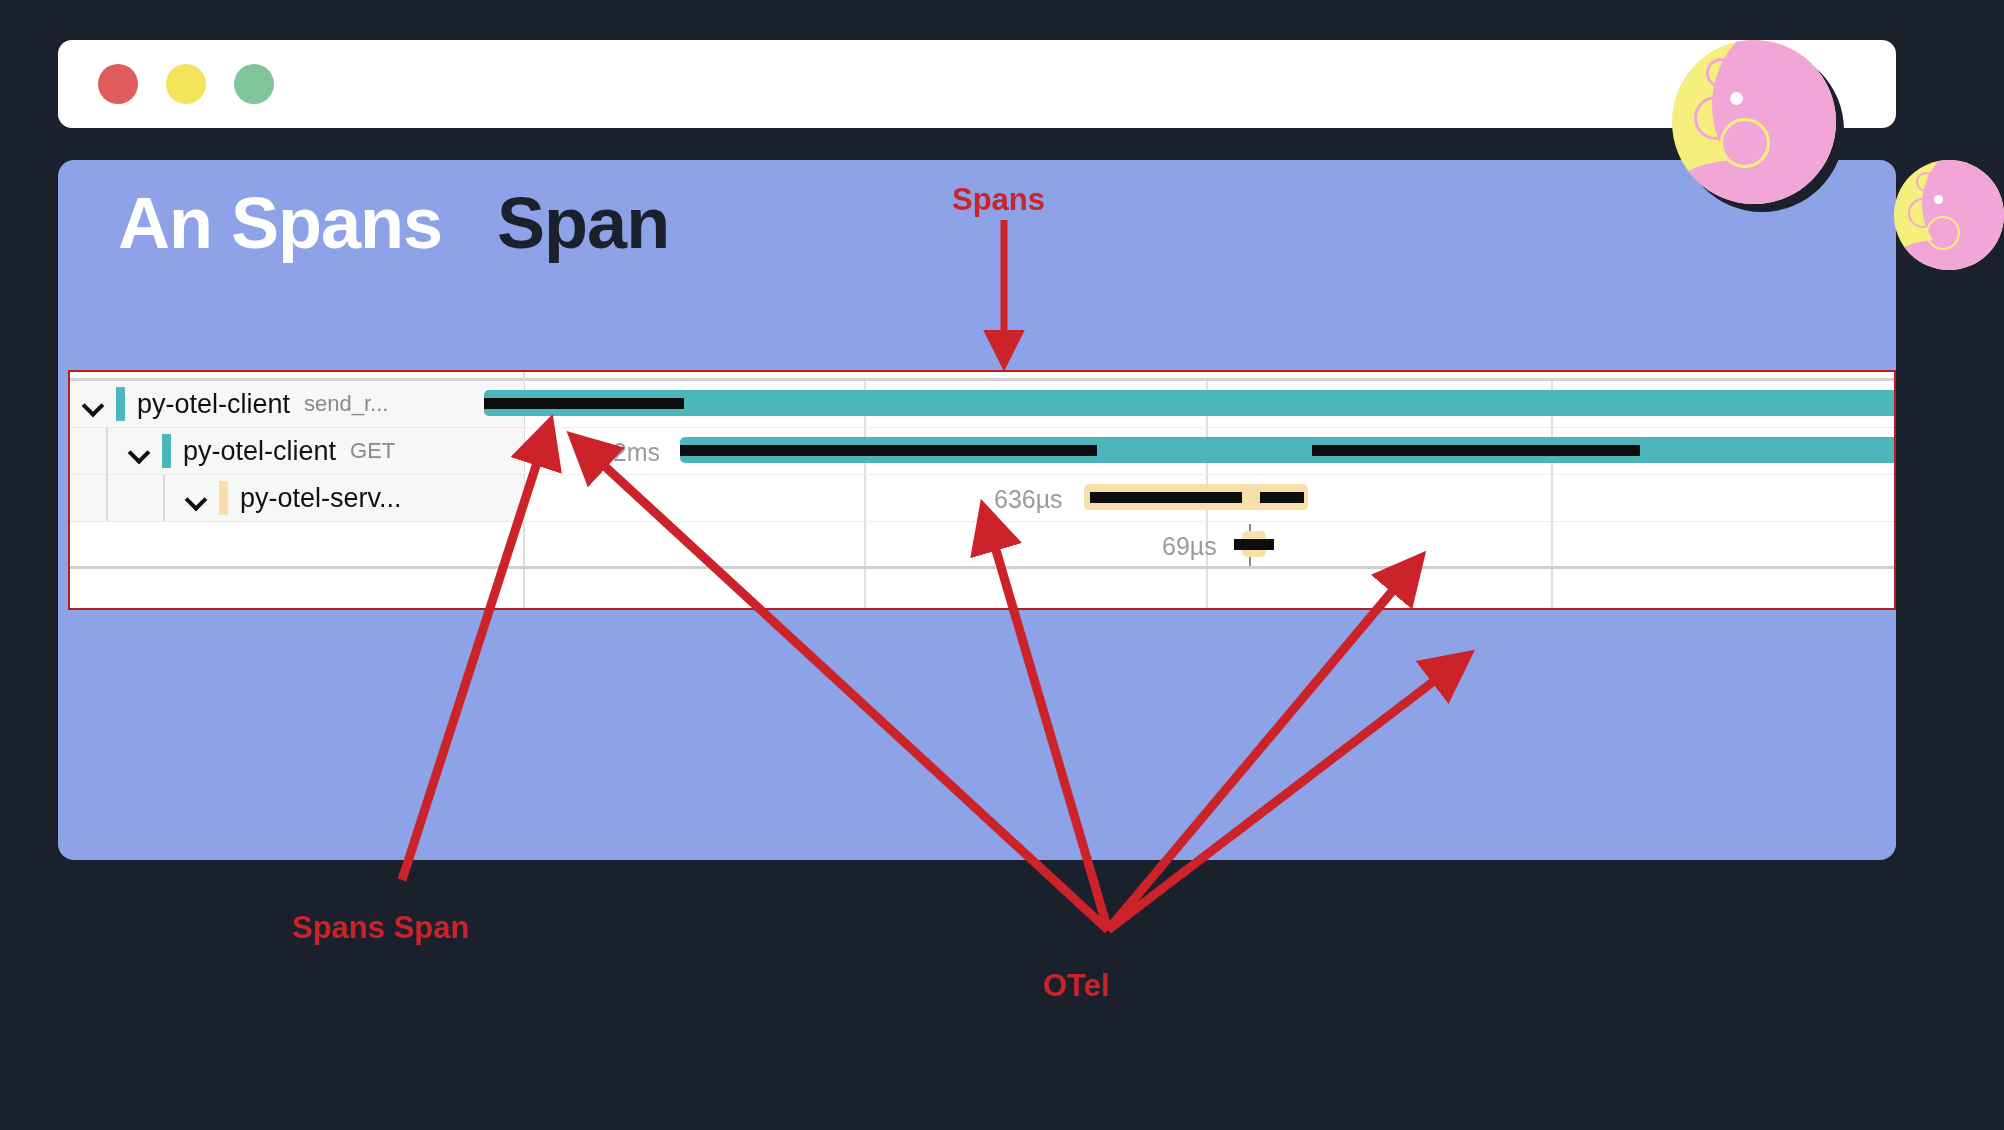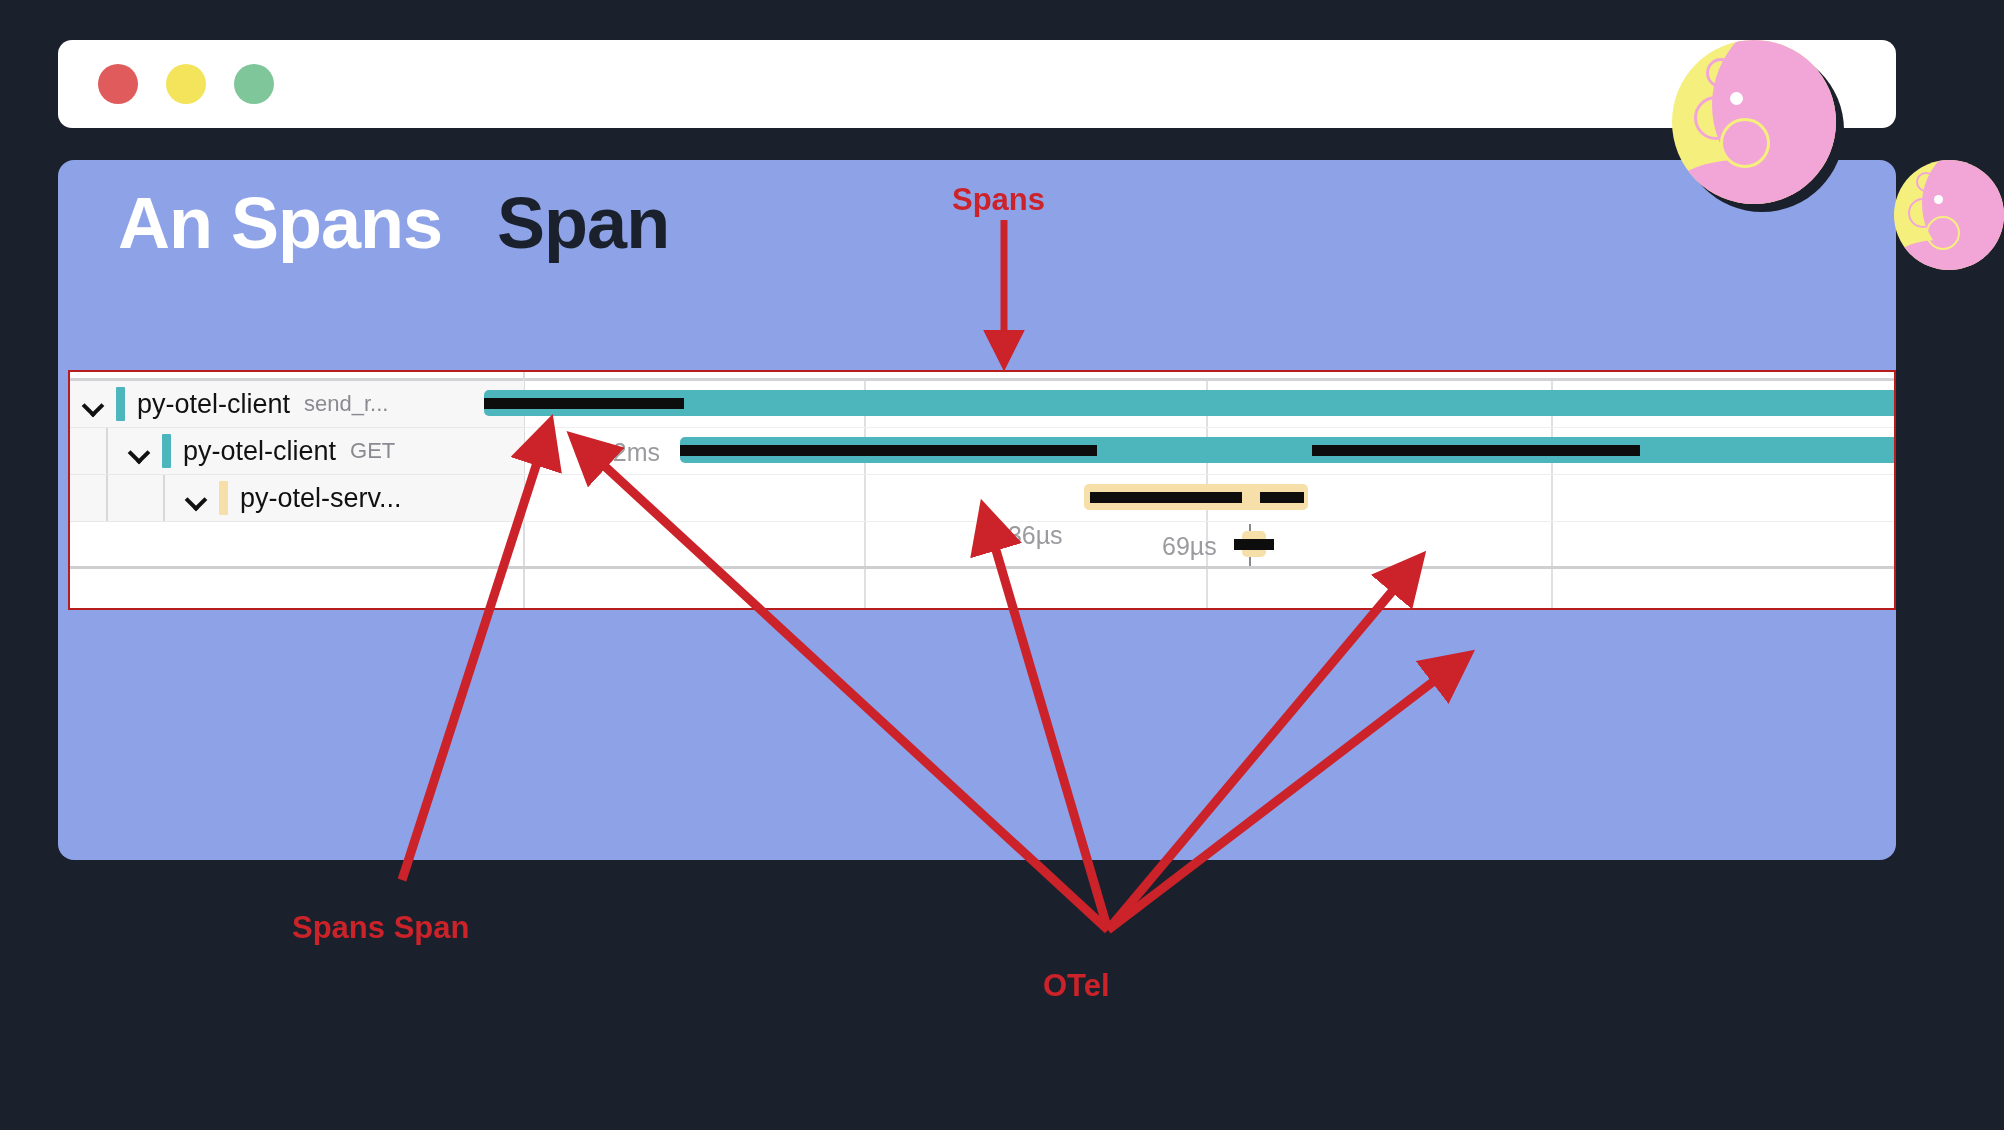--- a/index.html
+++ b/index.html
@@ -182,21 +182,21 @@
     <div class="row" style="top:103px;">
       <div class="row-label" style="padding-left:10px;">
         <div class="indent-guide" style="left:36px;"></div>
         <div class="indent-guide" style="left:93px;"></div>
         <div class="chevron" style="margin-left:103px;"></div>
         <div class="svc-bar" style="background:#f6dfa8;margin-left:10px;"></div>
         <div class="svc-name">py-otel-serv...</div>
         <div class="op-name"></div>
       </div>
       <div class="row-right">
-        <div class="dur" style="left:470px;top:24px;margin-top:36px;">636µs</div>
+        <div class="dur" style="left:470px;top:24px;">636µs</div>
         <div class="bar" style="left:560px;width:224px;background:#f6dfa8;top:9px;">
           <div class="bar-inner" style="left:6px;width:152px;"></div>
           <div class="bar-inner" style="left:176px;width:44px;"></div>
         </div>
       </div>
     </div>
 
     <div class="row" style="top:150px;">
       <div class="row-right">
         <div class="dur" style="left:638px;top:24px;">69µs</div>

